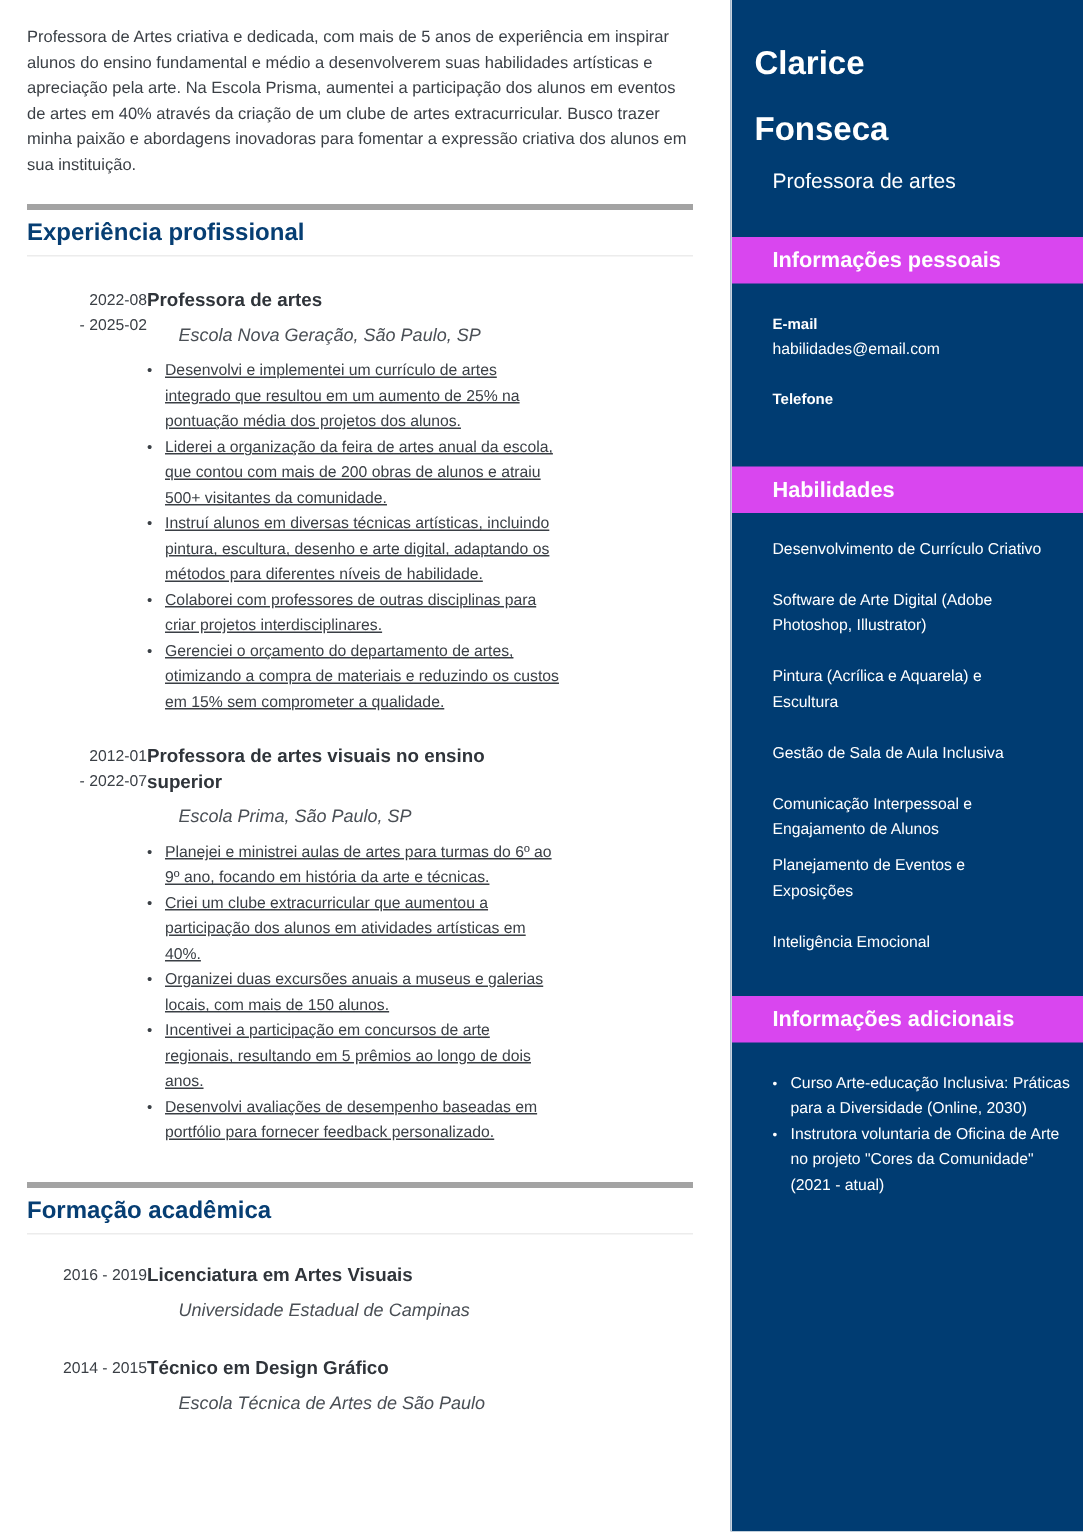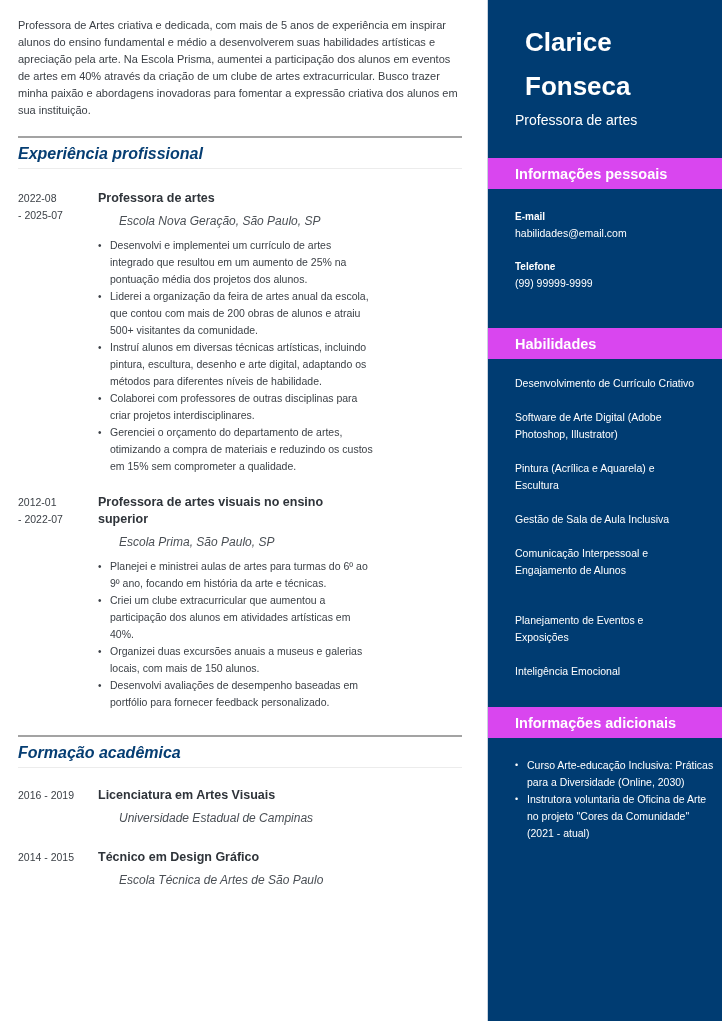--- a/index.html
+++ b/index.html
@@ -3,38 +3,38 @@
 <meta charset="utf-8">
 <style>
   * { box-sizing: border-box; margin: 0; padding: 0; }
   html, body { width: 722px; height: 1021px; background: #ffffff; overflow: hidden; }
   body { font-family: "Liberation Sans", "DejaVu Sans", sans-serif; color: #3a3f45; position: relative; }
 
   .main { position: absolute; left: 0; top: 0; width: 400px; height: 1021px; padding: 17px 26px 0 18px; }
   .summary { font-size: 11px; line-height: 17px; color: #3a3f45; width: 445px; }
 
   .section { margin-top: 17px; }
-  .section-head { border-top: 2px solid #a3a3a3; border-bottom: 1px solid #ececec; padding: 5px 0 3px 0; width: 444px; font-style: italic; }
+  .section-head { border-top: 4px solid #a3a3a3; border-bottom: 1px solid #ececec; padding: 5px 0 3px 0; width: 444px; }
   .section-title { font-size: 16px; font-weight: bold; color: #063e73; line-height: 22px; }
 
   .entry { display: flex; margin-top: 21px; }
-  .entry-date { width: 80px; font-size: 10.5px; line-height: 17px; color: #3a3f45; flex-shrink: 0; }
+  .entry-date { width: 80px; font-size: 10.5px; line-height: 17px; color: #3a3f45; flex-shrink: 0; text-align: right; }
   .entry-body { width: 365px; }
   .entry-title { font-size: 12.5px; font-weight: bold; color: #2f343a; line-height: 17px; }
   .entry-org { font-size: 12px; font-style: italic; color: #4a4f55; line-height: 17px; margin-top: 6px; margin-left: 21px; }
   .bullets { list-style: none; margin-top: 7px; }
-  .bullets li { position: relative; padding-left: 12px; font-size: 10.5px; line-height: 17px; color: #3a3f45; }
+  .bullets li { position: relative; padding-left: 12px; font-size: 10.5px; line-height: 17px; color: #3a3f45; text-decoration: underline; }
   .bullets li::before { content: "\2022"; position: absolute; left: 0; top: 0; font-size: 10px; }
 
   .edu-entry { display: flex; margin-top: 19px; }
   .edu-entry + .edu-entry { margin-top: 22px; }
   .edu-entry .entry-date { font-size: 10.5px; }
 
   .sidebar { position: absolute; left: 487px; top: 0; width: 235px; height: 1021px; background: #003c72; color: #ffffff; border-left: 1px solid #c9d3df; }
-  .name { padding: 20px 0 0 37px; font-size: 26px; font-weight: bold; line-height: 44px; color: #ffffff; }
+  .name { padding: 20px 0 0 15px; font-size: 22px; font-weight: bold; line-height: 44px; color: #ffffff; }
   .job { padding-left: 27px; font-size: 14px; line-height: 20px; margin-top: 2px; color: #ffffff; }
   .side-head { background: #d946ef; height: 31px; padding-left: 27px; display: flex; align-items: center; }
   .side-title { font-size: 14.5px; font-weight: bold; color: #ffffff; }
   .side-label { font-size: 10px; font-weight: bold; line-height: 15px; }
   .side-value { font-size: 10.5px; line-height: 15px; }
   .info-block { padding-left: 27px; }
   .skill { padding-left: 27px; font-size: 10.5px; line-height: 17px; color: #ffffff; width: 210px; }
   .extra { list-style: none; padding-left: 27px; margin-top: 19px; }
   .extra li { position: relative; padding-left: 12px; font-size: 10.5px; line-height: 17px; width: 200px; }
   .extra li::before { content: "\2022"; position: absolute; left: 0; top: 0; font-size: 9px; }
@@ -46,21 +46,21 @@
   <p class="summary">Professora de Artes criativa e dedicada, com mais de 5 anos de experiência em inspirar alunos do ensino fundamental e médio a desenvolverem suas habilidades artísticas e apreciação pela arte. Na Escola Prisma, aumentei a participação dos alunos em eventos de artes em 40% através da criação de um clube de artes extracurricular. Busco trazer minha paixão e abordagens inovadoras para fomentar a expressão criativa dos alunos em sua instituição.</p>
 
   <section class="section">
     <div class="section-head">
       <h2 class="section-title">Experiência profissional</h2>
     </div>
 
     <div class="entry">
       <div class="entry-date">
         <div>2022-08</div>
-        <div>- 2025-07</div>
+        <div>- 2025-02</div>
       </div>
       <div class="entry-body">
         <div class="entry-title">Professora de artes</div>
         <div class="entry-org">Escola Nova Geração, São Paulo, SP</div>
         <ul class="bullets">
           <li>Desenvolvi e implementei um currículo de artes integrado que resultou em um aumento de 25% na pontuação média dos projetos dos alunos.</li>
           <li>Liderei a organização da feira de artes anual da escola, que contou com mais de 200 obras de alunos e atraiu 500+ visitantes da comunidade.</li>
           <li>Instruí alunos em diversas técnicas artísticas, incluindo pintura, escultura, desenho e arte digital, adaptando os métodos para diferentes níveis de habilidade.</li>
           <li>Colaborei com professores de outras disciplinas para criar projetos interdisciplinares.</li>
           <li>Gerenciei o orçamento do departamento de artes, otimizando a compra de materiais e reduzindo os custos em 15% sem comprometer a qualidade.</li>
@@ -73,20 +73,21 @@
         <div>2012-01</div>
         <div>- 2022-07</div>
       </div>
       <div class="entry-body">
         <div class="entry-title">Professora de artes visuais no ensino superior</div>
         <div class="entry-org">Escola Prima, São Paulo, SP</div>
         <ul class="bullets">
           <li>Planejei e ministrei aulas de artes para turmas do 6º ao 9º ano, focando em história da arte e técnicas.</li>
           <li>Criei um clube extracurricular que aumentou a participação dos alunos em atividades artísticas em 40%.</li>
           <li>Organizei duas excursões anuais a museus e galerias locais, com mais de 150 alunos.</li>
+          <li>Incentivei a participação em concursos de arte regionais, resultando em 5 prêmios ao longo de dois anos.</li>
           <li>Desenvolvi avaliações de desempenho baseadas em portfólio para fornecer feedback personalizado.</li>
         </ul>
       </div>
     </div>
   </section>
 
   <section class="section" style="margin-top:24px">
     <div class="section-head">
       <h2 class="section-title">Formação acadêmica</h2>
     </div>
@@ -118,33 +119,32 @@
 
   <div class="side-head" style="margin-top:28px">
     <h3 class="side-title">Informações pessoais</h3>
   </div>
   <div class="info-block" style="margin-top:20px">
     <div class="side-label">E-mail</div>
     <div class="side-value" style="margin-top:2px">habilidades@email.com</div>
   </div>
   <div class="info-block" style="margin-top:18px">
     <div class="side-label">Telefone</div>
-    <div class="side-value" style="margin-top:2px">(99) 99999-9999</div>
   </div>
 
   <div class="side-head" style="margin-top:37px">
     <h3 class="side-title">Habilidades</h3>
   </div>
   <div style="padding-top:16px">
     <div class="skill">Desenvolvimento de Currículo Criativo</div>
     <div class="skill" style="margin-top:17px">Software de Arte Digital (Adobe Photoshop, Illustrator)</div>
     <div class="skill" style="margin-top:17px">Pintura (Acrílica e Aquarela) e Escultura</div>
     <div class="skill" style="margin-top:17px">Gestão de Sala de Aula Inclusiva</div>
     <div class="skill" style="margin-top:17px">Comunicação Interpessoal e Engajamento de Alunos</div>
-    <div class="skill" style="margin-top:33px">Planejamento de Eventos e Exposições</div>
+    <div class="skill" style="margin-top:7px">Planejamento de Eventos e Exposições</div>
     <div class="skill" style="margin-top:17px">Inteligência Emocional</div>
   </div>
 
   <div class="side-head" style="margin-top:27px">
     <h3 class="side-title">Informações adicionais</h3>
   </div>
   <ul class="extra">
     <li>Curso Arte-educação Inclusiva: Práticas para a Diversidade (Online, 2030)</li>
     <li>Instrutora voluntaria de Oficina de Arte no projeto "Cores da Comunidade" (2021 - atual)</li>
   </ul>

